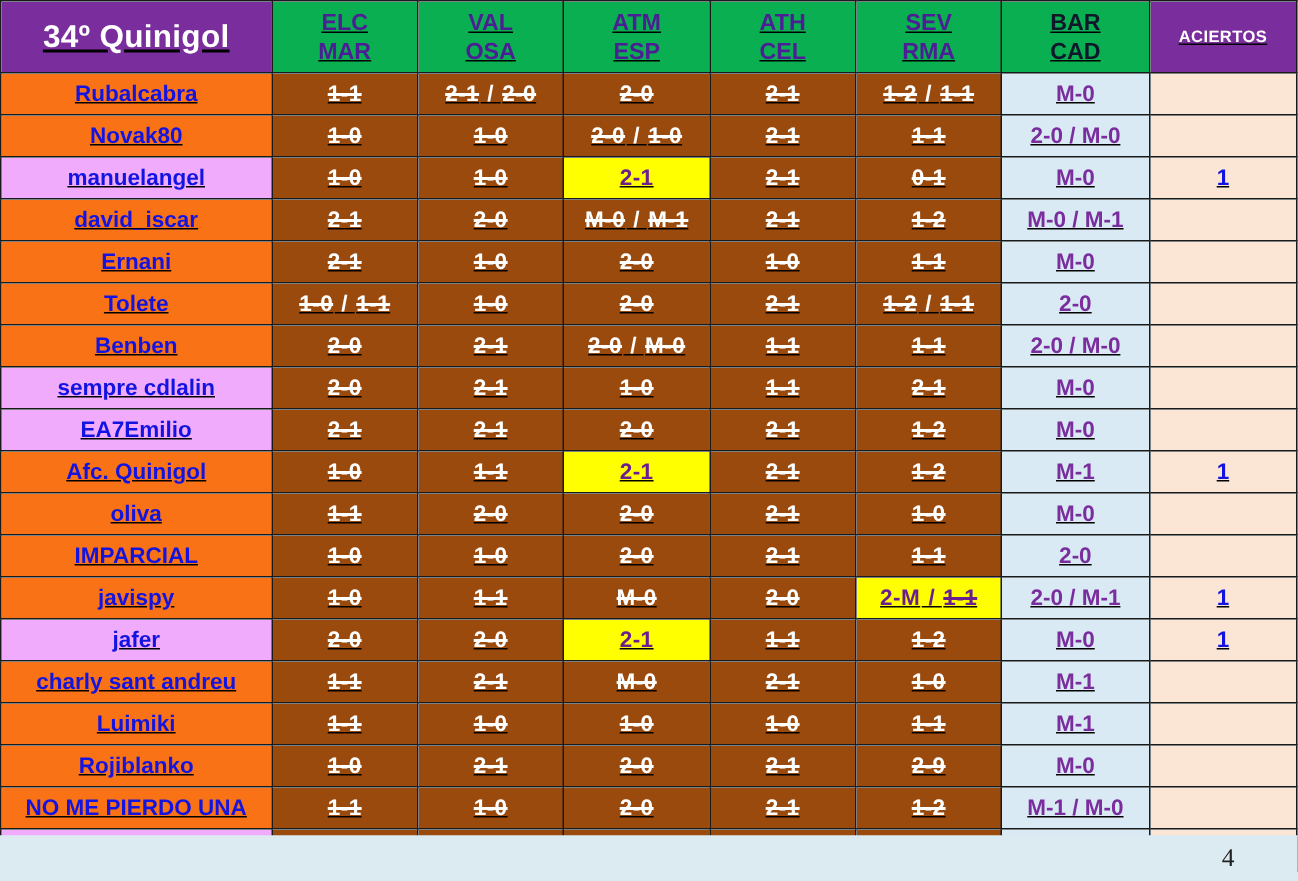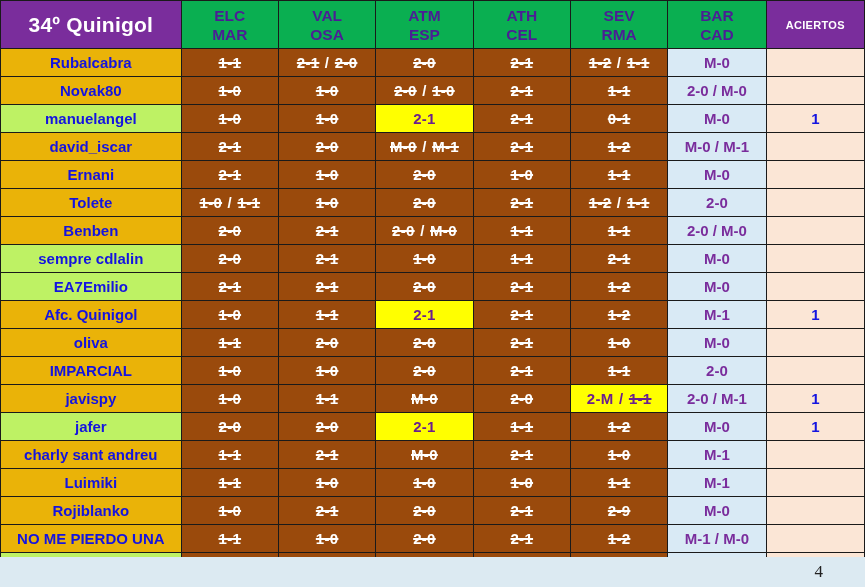--- a/index.html
+++ b/index.html
@@ -6,20 +6,21 @@
   body{
     width:865px;height:587px;overflow:hidden;
     background:#dceaf2;
     font-family:"Liberation Sans", sans-serif;
   }
   #sheet{position:relative;width:865px;height:587px;box-sizing:border-box;}
   table.grid{
     border-collapse:collapse;
     table-layout:fixed;
     width:865px;
+    text-decoration:underline;
   }
   table.grid td, table.grid th{
     padding:0;margin:0;
     border:1px solid #1a1a1a;
     text-align:center;
     vertical-align:middle;
     font-weight:bold;
     overflow:hidden;
     white-space:nowrap;
   }
@@ -35,37 +36,37 @@
   th.title-cell{
     background:#7a2d9c;color:#ffffff;
     font-size:21px;letter-spacing:.2px;
     border:1px solid #5c1f78;
   }
   th.match-hdr{
     background:#0aaf51;color:#4c1d95;
     font-size:15.5px;line-height:19px;
     border:1px solid #5c1f78;
   }
-  th.match-hdr.white-txt{color:#4c1d95;}
+  th.match-hdr.white-txt{color:#0f172a;}
   th.ac-hdr{
     background:#7a2d9c;color:#ffffff;
     font-size:11px;letter-spacing:.3px;
     border:1px solid #5c1f78;
   }
   th.match-hdr .ln{display:block;}
 
   
   tr.prow td{height:27px;font-size:15px;}
   td.name{
     color:#1414e0;font-size:15px;
-    background:#eab308;
+    background:#f97316;
     border-left:1px solid #7a2d9c;
     border-right:1px solid #1a1a1a;
   }
-  td.name.alt{background:#bef264;}
+  td.name.alt{background:#f0abfc;}
   td.pick{
     background:#9a4a0c;color:#ffffff;
     letter-spacing:.3px;
   }
   td.pick.hl{background:#ffff00;color:#6b1f8e;}
   td.bar{
     background:#d9eaf5;color:#7a2d9c;
   }
   td.ac{
     background:#fbe6d6;color:#1414e0;

